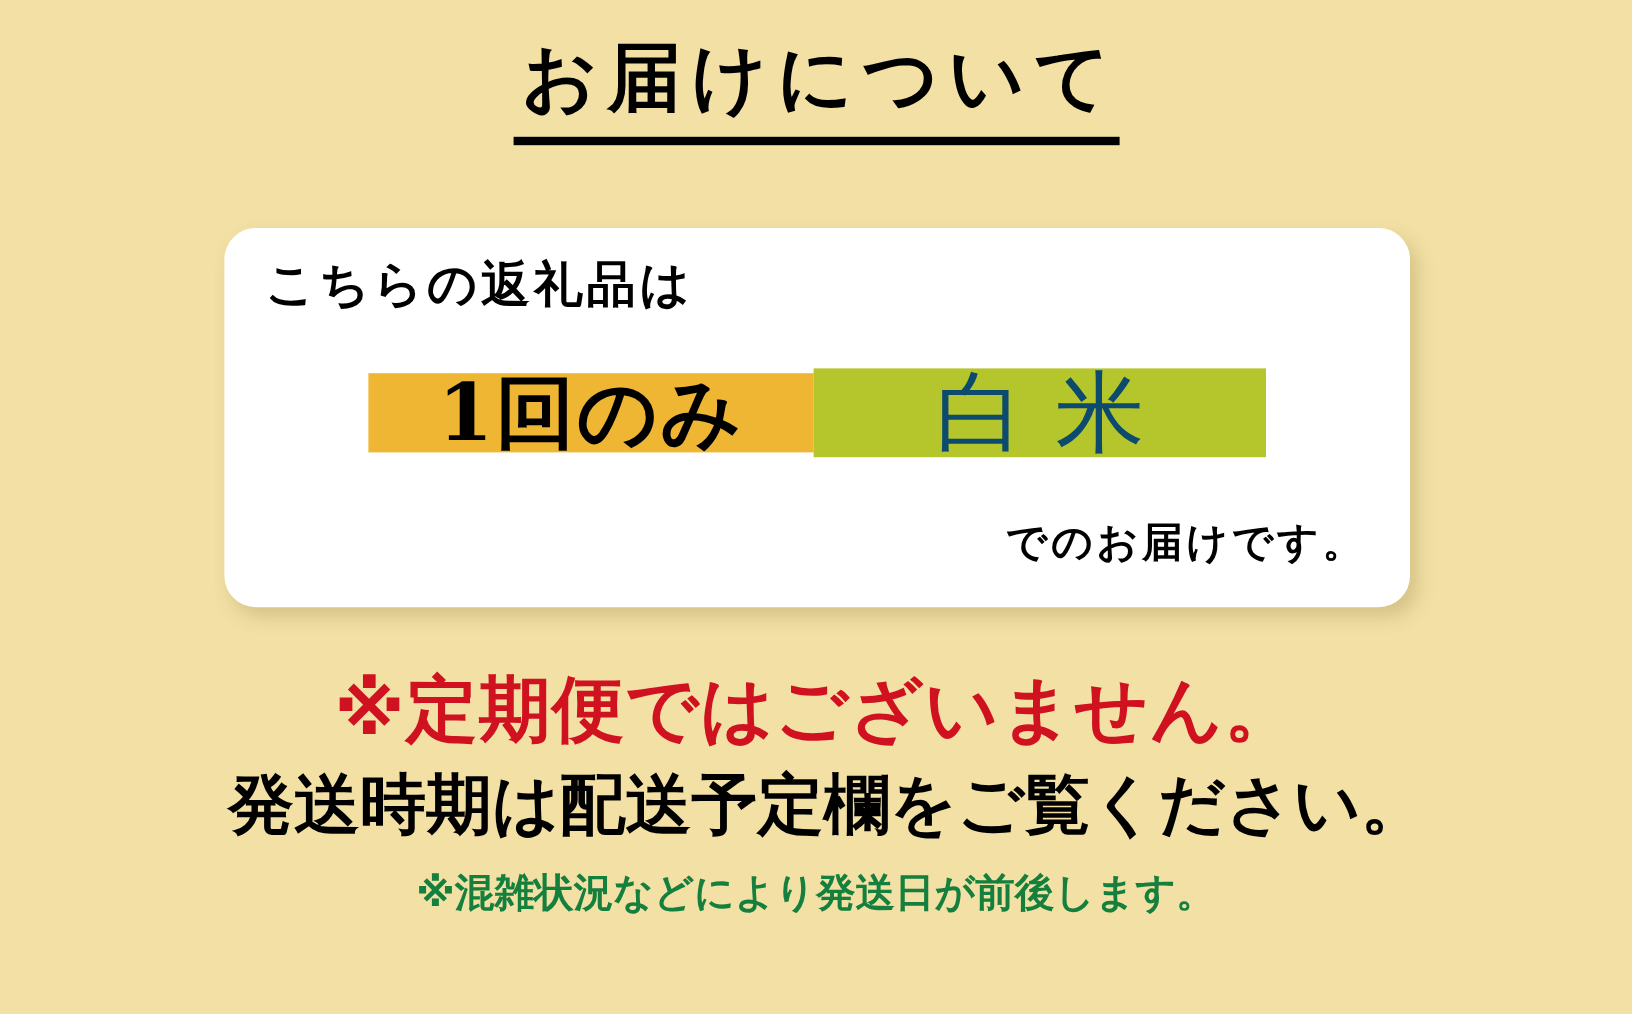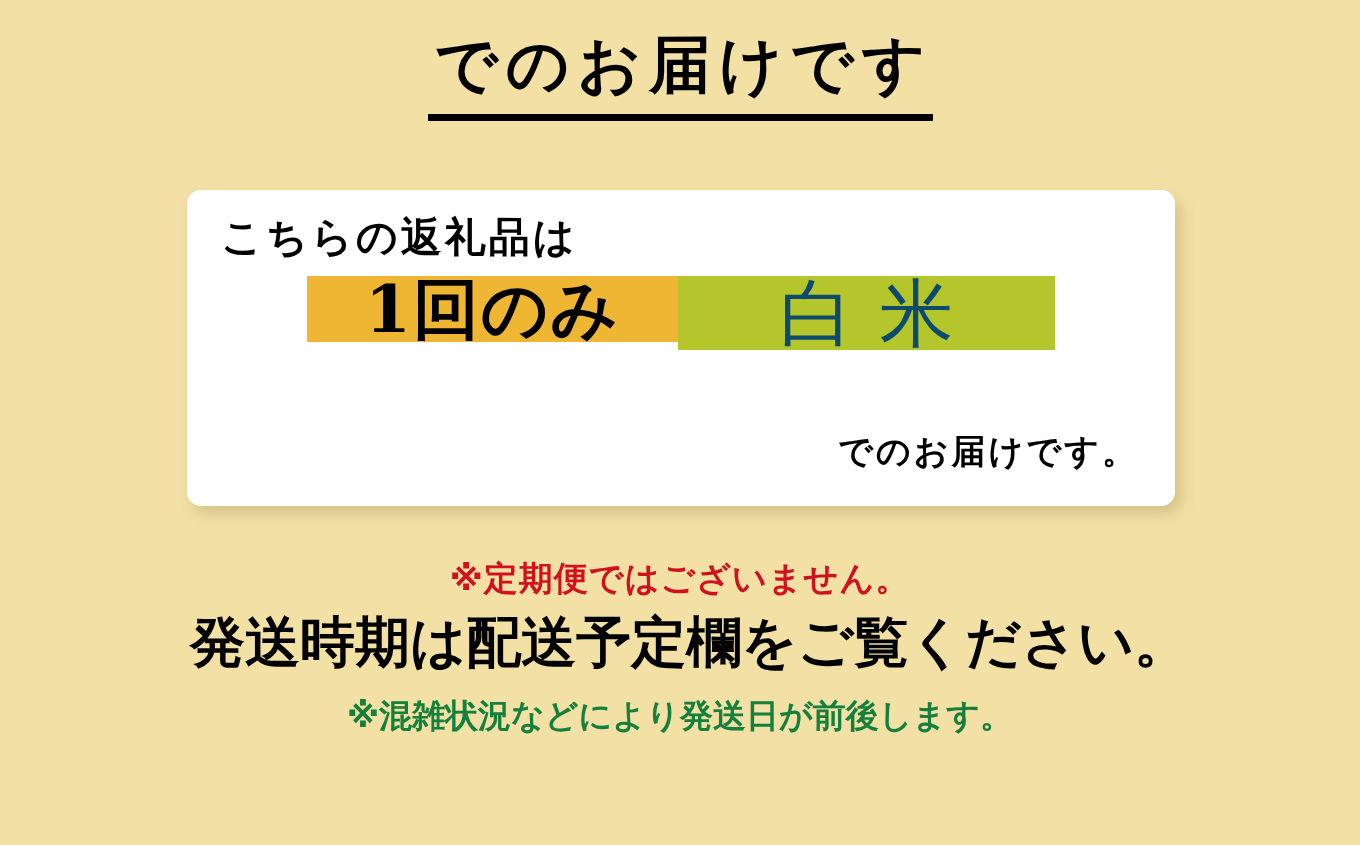--- a/index.html
+++ b/index.html
@@ -49,21 +49,21 @@
   }
 
   
   .card {
     position: absolute;
     left: 187px;
     top: 190px;
     width: 988px;
     height: 316px;
     background: #ffffff;
-    border-radius: 14px;
+    border-radius: 26px;
     box-shadow: 6px 8px 14px rgba(150, 130, 70, 0.30);
     box-sizing: border-box;
   }
 
   .card-lead {
     position: absolute;
     left: 34px;
     top: 20px;
     font-size: 41px;
     font-weight: 700;
@@ -72,21 +72,21 @@
     white-space: nowrap;
   }
 
   
   .badge-strip {
     position: absolute;
     left: 120px;
     top: 86px;
     display: flex;
     flex-direction: row;
-    align-items: flex-start;
+    align-items: center;
     height: 135px;
   }
   .badge {
     display: flex;
     align-items: center;
     justify-content: center;
     box-sizing: border-box;
   }
   .badge-frequency {
     width: 371px;
@@ -129,21 +129,21 @@
 
   
   .notice-block {
     position: absolute;
     left: 0;
     top: 560px;
     width: 1360px;
     text-align: center;
   }
   .notice-warning {
-    font-size: 34px;
+    font-size: 60px;
     font-weight: 700;
     color: #d01220;
     letter-spacing: 1px;
     line-height: 1.08;
     white-space: nowrap;
   }
   .notice-instruction {
     margin-top: 16px;
     font-size: 55px;
     font-weight: 700;
@@ -162,21 +162,21 @@
     line-height: 1.1;
     white-space: nowrap;
   }
 </style>
 </head>
 <body>
 
 <div class="stage">
 
   <div class="heading-block">
-    <div class="heading-title">でのお届けです</div>
+    <div class="heading-title">お届けについて</div>
     <div class="heading-rule"></div>
   </div>
 
   <div class="card">
 
     <div class="card-lead">こちらの返礼品は</div>
 
     <div class="badge-strip">
       <div class="badge badge-frequency">
         <span class="badge-text">1回のみ</span>

